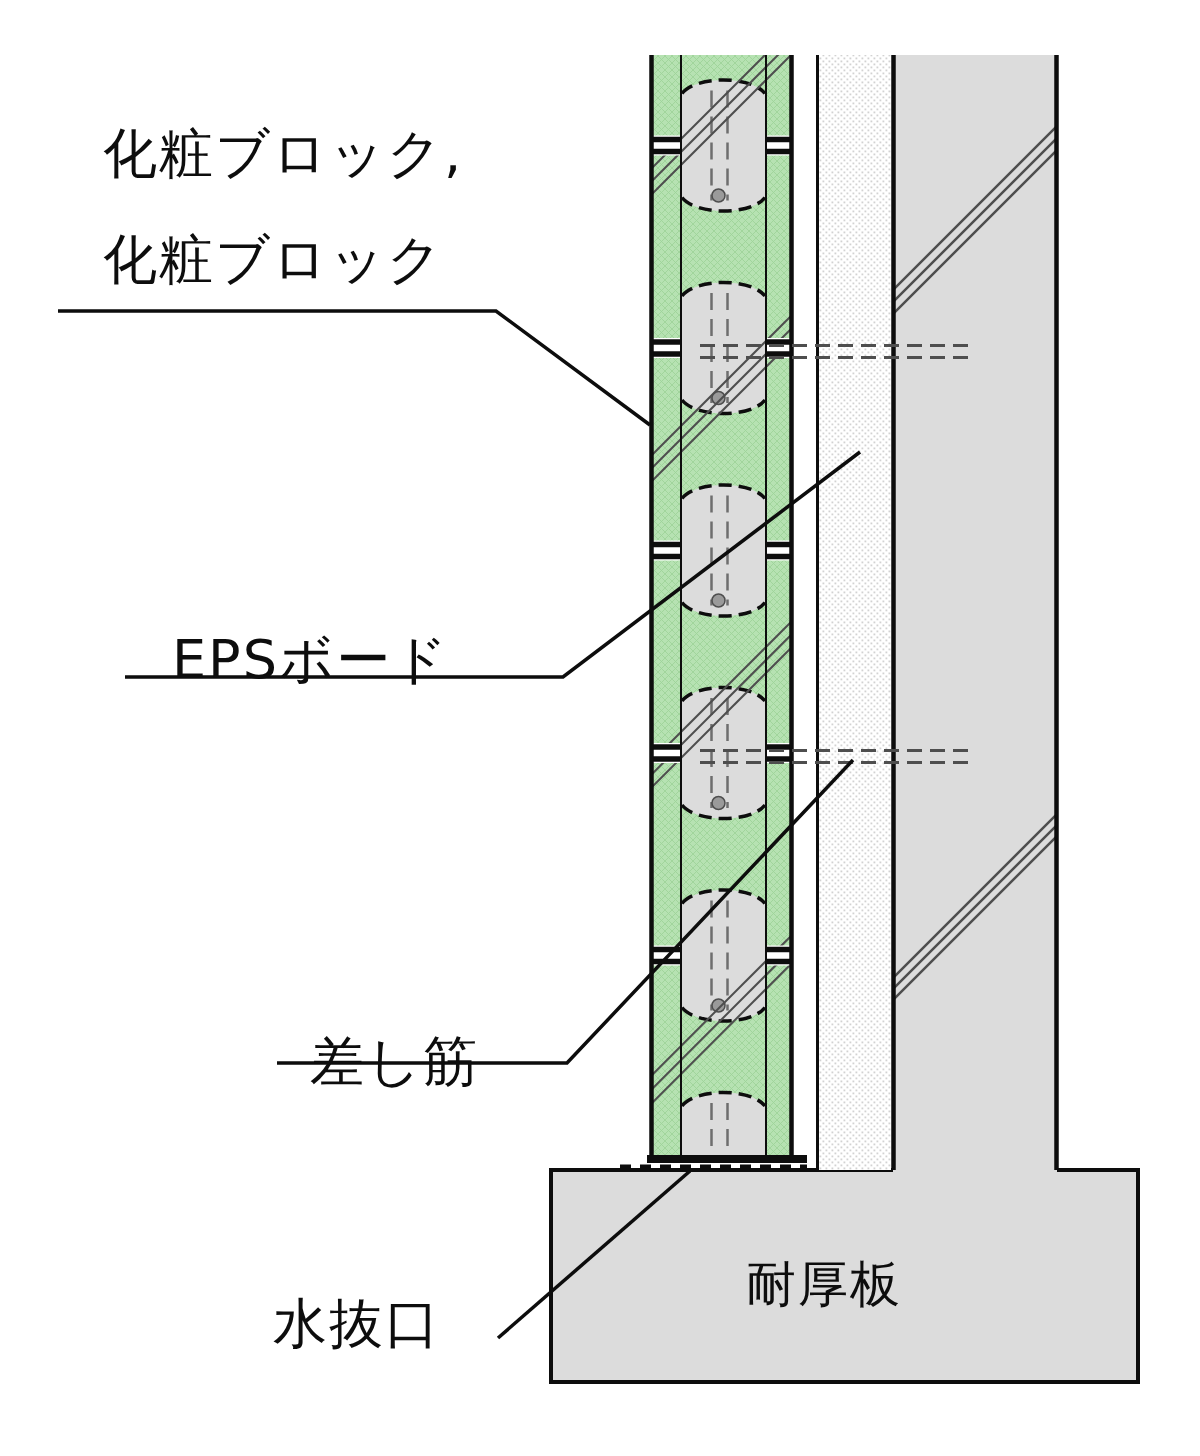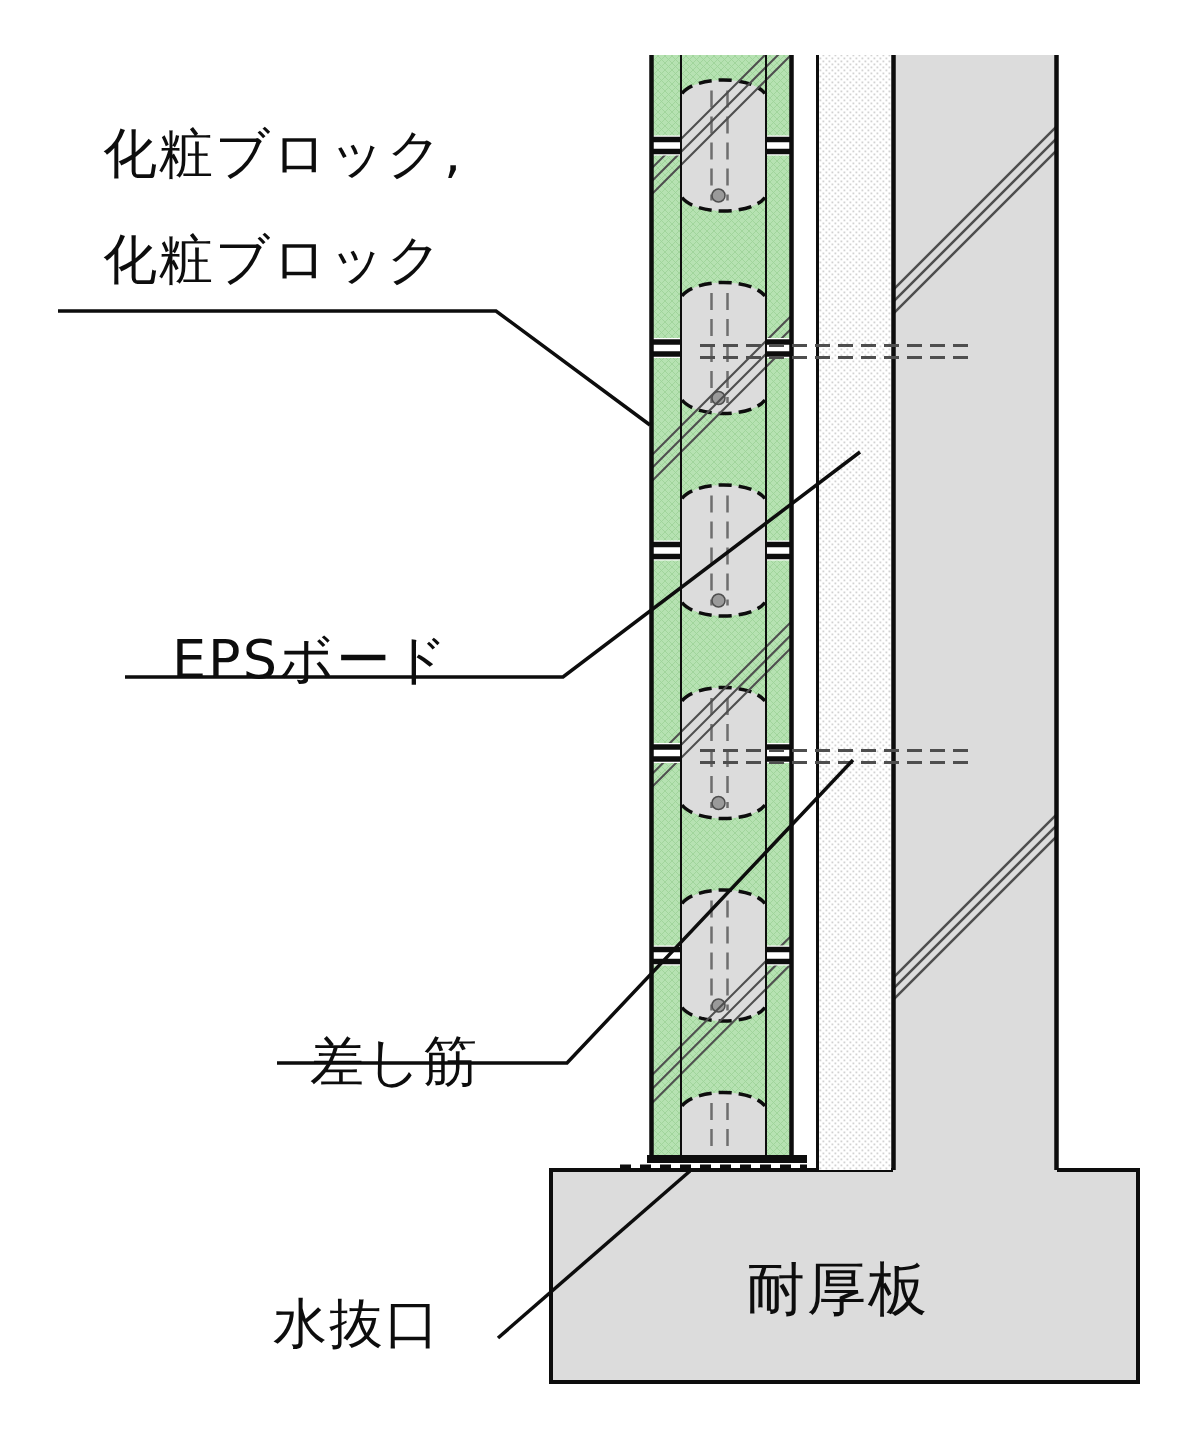--- a/index.html
+++ b/index.html
@@ -1,20 +1,20 @@
 <!DOCTYPE html>
 <html style="--ink: #0d0d0d; --block_green: #b6e2b2; --block_green_hatch: #9ed49a; --concrete_gray: #dcdcdc; --eps_dot: #d2d2d2; --hatch_gray: #4e4e4e; --rebar_gray: #6e6e6e; --rebar_dot: #9a9a9a;"><head>
 <meta charset="utf-8">
 <style>
   html,body{margin:0;padding:0;background:#ffffff;}
   body{width:1200px;height:1456px;position:relative;font-family:"DejaVu Sans","Liberation Sans",sans-serif;}
   .stage{position:absolute;left:0;top:0;width:1200px;height:1456px;}
   svg{position:absolute;left:0;top:0;}
   .lbl{position:absolute;color:var(--ink);font-size:54px;letter-spacing:2px;font-weight:500;white-space:nowrap;line-height:1.05;}
-  .lbl-slab{font-size:59px;}
+  .lbl-slab{font-size:50px;}
 </style>
 </head>
 <body>
 
 <div class="stage">
 
 <svg width="1200" height="1456" viewBox="0 0 1200 1456">
   <defs>
     <pattern id="pGreen" width="7" height="7" patternUnits="userSpaceOnUse">
       <rect width="7" height="7" style="fill:var(--block_green)"></rect>

